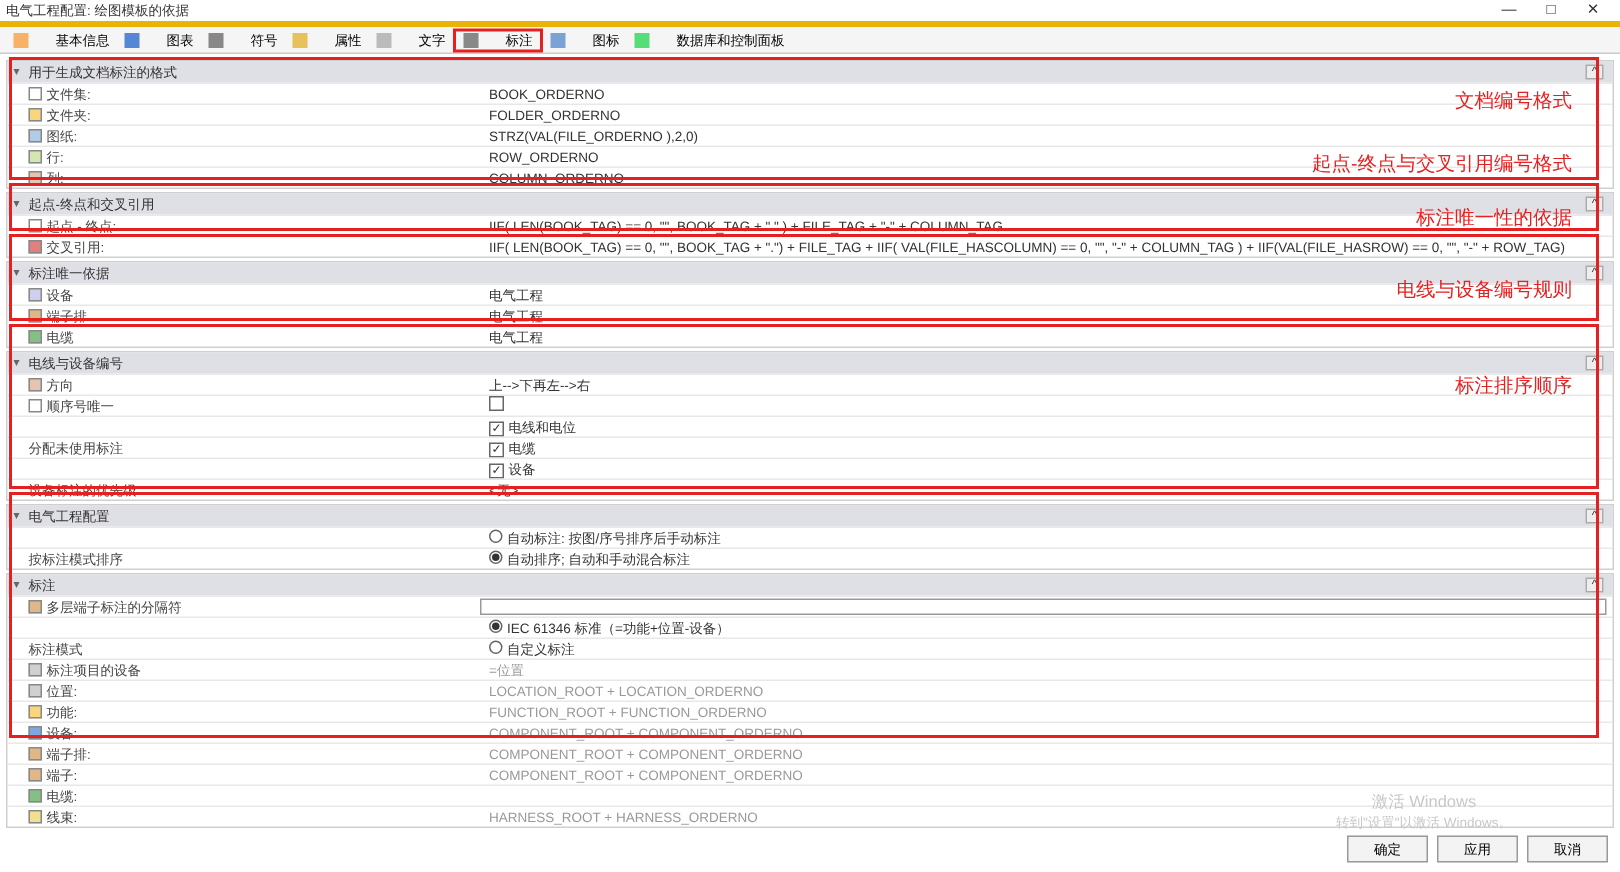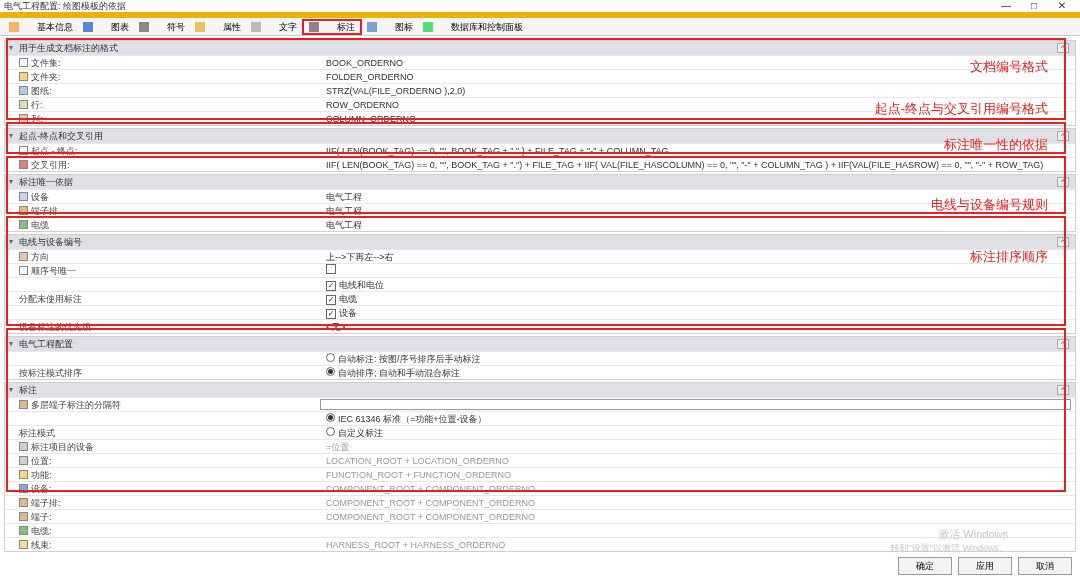--- a/index.html
+++ b/index.html
@@ -1,17 +1,17 @@
 <!DOCTYPE html>
 <html><head>
 <meta charset="utf-8">
 <style>
 * { box-sizing: border-box; margin: 0; padding: 0; }
 body { font-family: "Microsoft YaHei", Arial, sans-serif; font-size: 9px; background: #fff; width: 1080px; height: 581px; overflow: hidden; position: relative; }
-.title-bar { height: 18px; background: #fff; border-bottom: 6px solid #eab308; display: flex; align-items: center; padding: 0 4px; font-size: 9px; }
+.title-bar { height: 18px; background: #fff; border-bottom: 4px solid #eab308; display: flex; align-items: center; padding: 0 4px; font-size: 9px; }
 .title-bar .title { flex: 1; color: #333; }
 .title-bar .ctrl { width: 28px; height: 16px; text-align: center; line-height: 16px; font-size: 10px; color: #333; cursor: pointer; }
 .toolbar { height: 18px; background: #f5f5f5; border-bottom: 1px solid #ccc; display: flex; align-items: center; padding: 0 4px; font-size: 9px; }
 .toolbar .tab { padding: 0 5px; height: 16px; line-height: 16px; display: flex; align-items: center; gap: 18px; cursor: pointer; }
 .toolbar .tab .ico { width: 10px; height: 10px; display: inline-block; }
 .tab.active { border: 2px solid #e62020; }
 .ico-basic { background: #f7b267; }
 .ico-img { background: #5587d6; }
 .ico-sym { background: #888; }
 .ico-attr { background: #e6c25a; }
@@ -43,21 +43,21 @@
 .row .val { flex: 1; padding-left: 6px; color: #333; overflow: hidden; white-space: nowrap; }
 .row .val.grey { color: #999; }
 .row .input-box { flex: 1; margin: 1px 4px 1px 0; height: 11px; border: 1px solid #999; background: #fff; }
 .row .cb { width: 10px; height: 10px; border: 1px solid #666; background: #fff; display: inline-block; margin-right: 3px; text-align: center; line-height: 8px; font-size: 8px; }
 .row .radio { width: 9px; height: 9px; border: 1px solid #666; border-radius: 50%; display: inline-block; margin-right: 3px; position: relative; }
 .row .radio.on::after { content: ""; width: 5px; height: 5px; background: #333; border-radius: 50%; position: absolute; left: 1px; top: 1px; }
 .annot { position: absolute; color: #e62020; font-size: 13px; font-weight: 500; right: 32px; pointer-events: none; z-index: 5; }
 .redbox { position: absolute; border: 2px solid #e62020; pointer-events: none; z-index: 4; }
 .footer { position: absolute; bottom: 6px; right: 8px; display: flex; gap: 6px; }
 .footer .btn { width: 54px; height: 18px; border: 1px solid #999; background: #f3f3f3; font-size: 9px; line-height: 16px; text-align: center; cursor: pointer; }
-.watermark { position: absolute; right: 72px; bottom: 26px; color: #c8c8c8; font-size: 11px; text-align: right; }
+.watermark { position: absolute; right: 72px; bottom: 26px; color: #c8c8c8; font-size: 11px; text-align: center; }
 .watermark .sub { font-size: 9px; }
 </style>
 </head>
 <body>
 
 <div class="title-bar">
   <span class="title">电气工程配置: 绘图模板的依据</span>
   <span class="ctrl">—</span>
   <span class="ctrl">□</span>
   <span class="ctrl">✕</span>
@@ -336,21 +336,21 @@
 
 </div>
 
 <div class="redbox" style="left:6px; top:38px; width:1060px; height:82px;"></div>
 <div class="annot" style="top:58px;">文档编号格式</div>
 <div class="redbox" style="left:6px; top:122px; width:1060px; height:32px;"></div>
 <div class="annot" style="top:100px;">起点-终点与交叉引用编号格式</div>
 <div class="redbox" style="left:6px; top:156px; width:1060px; height:58px;"></div>
 <div class="annot" style="top:136px;">标注唯一性的依据</div>
 <div class="redbox" style="left:6px; top:216px; width:1060px; height:110px;"></div>
-<div class="annot" style="top:196px;text-align:center;">电线与设备编号规则</div>
+<div class="annot" style="top:184px;text-align:center;">电线与设备编号规则</div>
 <div class="redbox" style="left:6px; top:328px; width:1060px; height:164px;"></div>
 <div class="annot" style="top:248px;">标注排序顺序</div>
 
 <div class="watermark">
   <div>激活 Windows</div>
   <div class="sub">转到"设置"以激活 Windows。</div>
 </div>
 
 <div class="footer">
   <div class="btn">确定</div>

